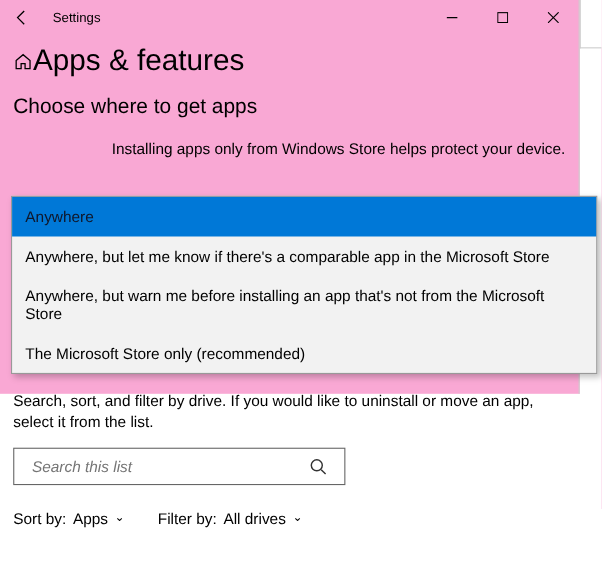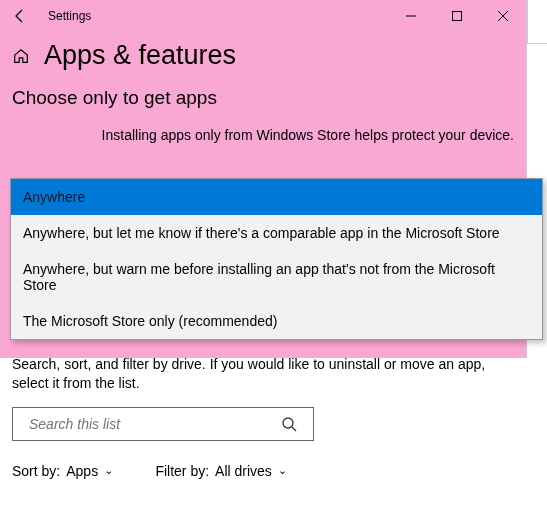--- a/index.html
+++ b/index.html
@@ -5,32 +5,32 @@
   * { box-sizing: border-box; margin: 0; padding: 0; font-family: "Segoe UI", Tahoma, sans-serif; }
   body { background: #fff; width: 547px; height: 510px; position: relative; overflow: hidden; }
   .bg-strip { position: absolute; top: 0; right: 0; width: 20px; height: 44px; background: #fff; border-bottom: 1px solid #ccc; border-left: 1px solid #ccc; }
   .window { width: 527px; height: 358px; background: #f9a8d4; position: relative; border-right: 1px solid #ccc; }
   .titlebar { height: 32px; display: flex; align-items: center; }
   .back { width: 40px; height: 32px; display: flex; align-items: center; justify-content: center; font-size: 16px; }
   .title { font-size: 12px; font-weight: 400; margin-left: 8px; flex: 1; }
   .winbtns { display: flex; }
   .winbtn { width: 46px; height: 32px; display: flex; align-items: center; justify-content: center; }
   .winbtn svg { width: 10px; height: 10px; }
-  .header { display: flex; align-items: center; padding: 8px 12px 10px 12px; gap: 14px; }
+  .header { display: flex; align-items: center; padding: 8px 12px 10px 12px; }
   .home-icon { width: 18px; height: 18px; }
   .page-title { font-size: 27px; font-weight: 400; }
   .content { padding: 0 12px; }
   .section-title { font-size: 19px; font-weight: 400; margin-top: 6px; margin-bottom: 18px; }
   .subtext { font-size: 14px; margin-bottom: 14px; text-align: right; }
   .link { color: #0066cc; font-size: 14px; margin-bottom: 18px; display: block; }
   .body-text { font-size: 14px; margin-bottom: 14px; line-height: 1.35; }
   .search-box { border: 1px solid #666; height: 34px; width: 302px; display: flex; align-items: center; padding: 0 16px; }
   .search-box input { border: none; outline: none; flex: 1; font-size: 14px; font-style: italic; color: #555; background: transparent; }
   .search-icon { width: 16px; height: 16px; }
-  .sort-row { display: flex; gap: 42px; margin-top: 22px; font-size: 14px; align-items: center; }
+  .sort-row { display: flex; gap: 30px; margin-top: 22px; font-size: 14px; align-items: center; }
   .sort-item { display: flex; align-items: center; gap: 6px; }
   .chev { font-size: 11px; }
   .dropdown { position: absolute; left: 10px; top: 178px; width: 533px; background: #f2f2f2; border: 1px solid #999; box-shadow: 3px 3px 6px rgba(0,0,0,0.25); }
   .dropdown-item { padding: 10px 12px; font-size: 14px; }
   .dropdown-item.selected { background: #0078d7; color: #0f172a; }
   .spacer-under-dropdown { height: 130px; }
 </style>
 </head>
 <body>
 
@@ -65,21 +65,21 @@
   </div>
 
   <div class="header">
     <svg class="home-icon" viewBox="0 0 20 20">
       <path d="M3 9 L10 3 L17 9 L17 17 L12 17 L12 12 L8 12 L8 17 L3 17 Z" stroke="#000" stroke-width="1.3" fill="none"></path>
     </svg>
     <div class="page-title">Apps &amp; features</div>
   </div>
 
   <div class="content">
-    <div class="section-title">Choose only to get apps</div>
+    <div class="section-title">Choose where to get apps</div>
     <div class="subtext">Installing apps only from Windows Store helps protect your device.</div>
 
     <div class="spacer-under-dropdown"></div>
 
     <a class="link">Optional features</a>
     <a class="link">App execution aliases</a>
 
     <div class="body-text">Search, sort, and filter by drive. If you would like to uninstall or move an app, select it from the list.</div>
 
     <div class="search-box">

